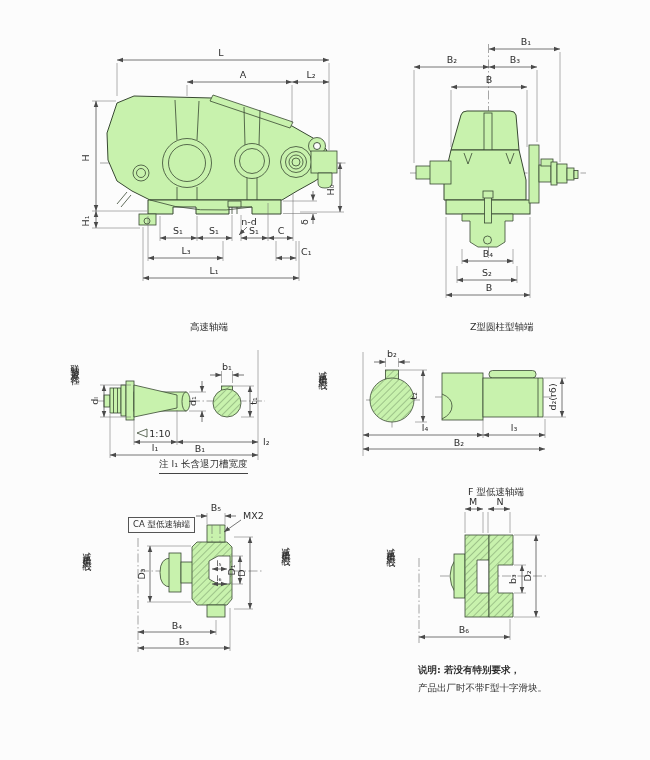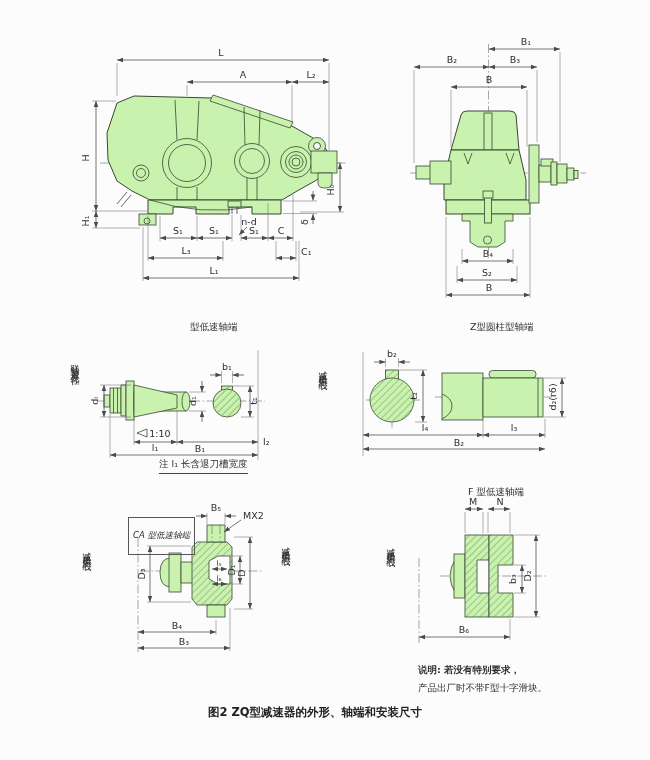--- a/index.html
+++ b/index.html
@@ -12,21 +12,21 @@
   .whiteshape{fill:#fcfcfc;stroke:#384832;stroke-width:0.8;}
   .holefill{fill:#fcfcfc;stroke:#384832;stroke-width:0.9;}
   .ln{fill:none;stroke:#384832;stroke-width:0.8;}
   .hatch{fill:url(#hat);stroke:none;}
   .cl{stroke:#6a6a6a;stroke-width:0.6;stroke-dasharray:9 2.5 1.5 2.5;fill:none;}
   .dim{stroke:#4a4a4a;stroke-width:0.75;fill:none;marker-start:url(#ar);marker-end:url(#ar);}
   .de{stroke:#4a4a4a;stroke-width:0.75;fill:none;marker-end:url(#ar);}
   .ext{stroke:#6f6f6f;stroke-width:0.55;fill:none;}
   .vtext{position:absolute;writing-mode:vertical-rl;letter-spacing:2px;font-size:9px;color:#2e2e2e;line-height:10px;}
   .htext{position:absolute;font-size:9.5px;color:#2e2e2e;white-space:nowrap;}
-  .boxlabel{position:absolute;font-size:8.5px;color:#2e2e2e;border:0.8px solid #555;padding:12px 4px;white-space:nowrap;background:transparent;font-style:italic;}
+  .boxlabel{position:absolute;font-size:8.5px;color:#2e2e2e;border:0.8px solid #555;padding:1px 4px;white-space:nowrap;background:transparent;}
   .notetext{position:absolute;font-size:9.5px;color:#2e2e2e;white-space:nowrap;}
   .underlined{border-bottom:0.8px solid #444;padding-bottom:2px;margin-left:9px;}
   #fig-caption{position:absolute;left:155px;top:705px;width:320px;text-align:center;font-size:11.5px;font-weight:600;color:#222;}
 </style>
 </head>
 <body>
 
 <div id="page">
 
 <svg width="650" height="760" viewBox="0 0 650 760">
@@ -352,27 +352,26 @@
     <line class="ext" x1="514" y1="617" x2="540" y2="617"></line>
     <line class="dim" x1="536" y1="535" x2="536" y2="617"></line>
     <text x="531" y="576" text-anchor="middle" transform="rotate(-90 531 576)">D₂</text>
     <line class="ext" x1="510" y1="619" x2="510" y2="640"></line>
     <line class="dim" x1="419" y1="637" x2="510" y2="637"></line>
     <text x="464" y="633" text-anchor="middle">B₆</text>
   </g>
 </svg>
 
 
-<div class="htext" style="left:190px;top:321px;">型低速轴端</div>
+<div class="htext" style="left:190px;top:321px;">高速轴端</div>
 <div class="htext" style="left:470px;top:321px;">Z型圆柱型轴端</div>
 <div class="vtext" style="left:70px;top:357px;height:86px;">联轴节最小孔径</div>
 <div class="vtext" style="left:318px;top:364px;height:76px;">减速机中心线</div>
 <div class="notetext underlined" style="left:150px;top:458px;">注 l₁ 长含退刀槽宽度</div>
 <div class="boxlabel" style="left:128px;top:517px;">CA 型低速轴端</div>
 <div class="vtext" style="left:82px;top:545px;height:80px;">减速机中心线</div>
 <div class="vtext" style="left:281px;top:540px;height:80px;">减速机中心线</div>
 <div class="htext" style="left:440px;top:486px;padding-left:28px;">F 型低速轴端</div>
 <div class="vtext" style="left:386px;top:541px;height:78px;">减速机中心线</div>
 <div class="notetext" style="left:418px;top:664px;font-weight:bold;">说明: 若没有特别要求，</div>
 <div class="notetext" style="left:418px;top:682px;">产品出厂时不带F型十字滑块。</div>
-<div id="fig-caption">图2 ZQ型减速器的外形、轴端和安装尺寸</div>
 
 </div>
 
 </body></html>

